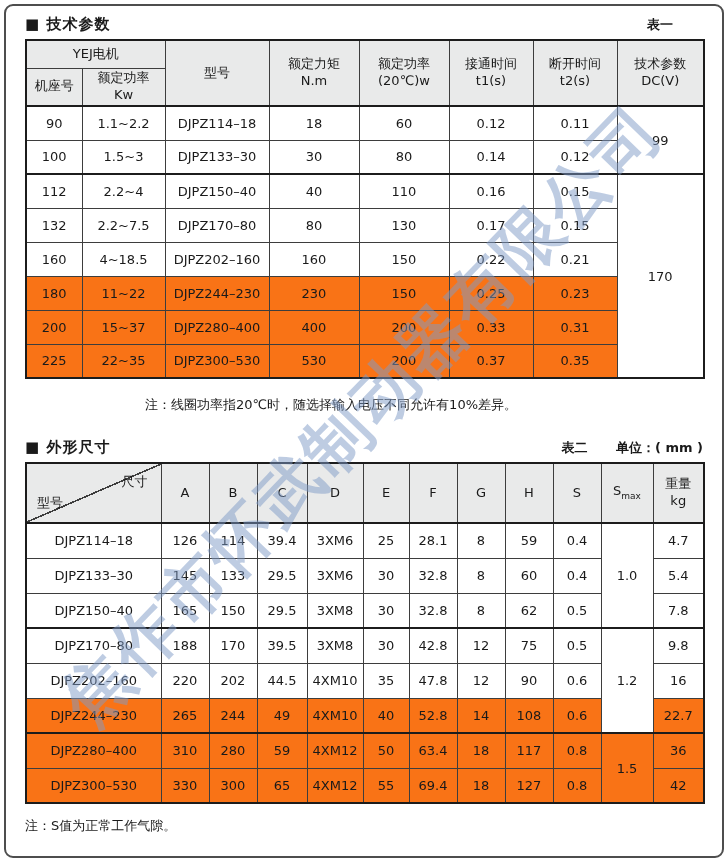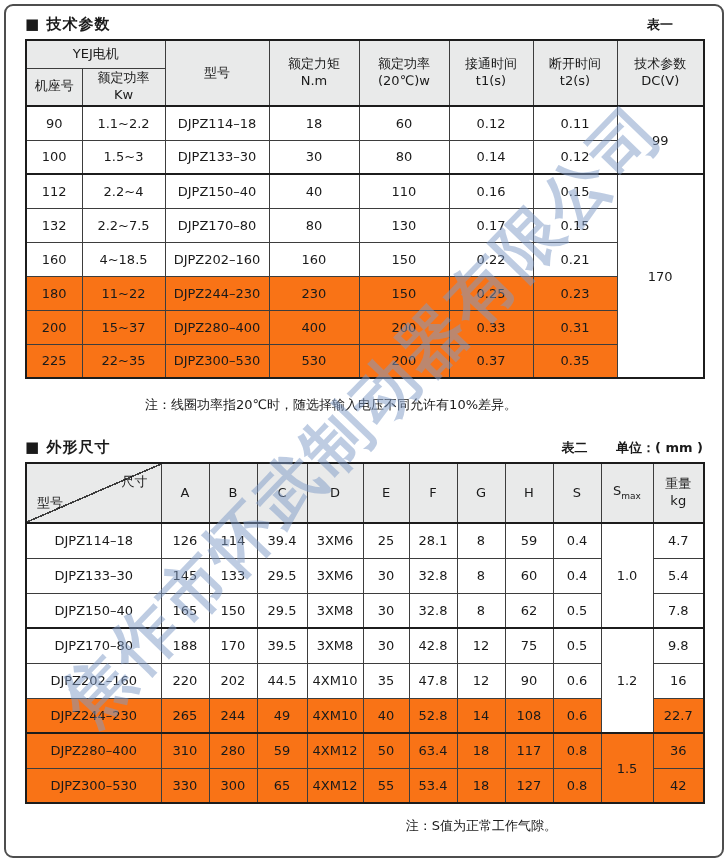--- a/index.html
+++ b/index.html
@@ -36,21 +36,21 @@
     position:relative;
     background-image:linear-gradient(to bottom right,
       transparent calc(50% - 0.8px), #3d3d3d calc(50% - 0.8px),
       #3d3d3d calc(50% + 0.8px), transparent calc(50% + 0.8px));
   }
   .diag .d-top { position:absolute; top:10px; right:13px;text-align:right; }
   .diag .d-bot { position:absolute; bottom:10px; left:10px; }
 
   .note { font-size:13px; margin-top:17px; }
   .note1 { text-align:center; padding-right:66px; }
-  .note2 { text-align:right; padding-right:146px; margin-top:13px; }
+  .note2 { text-align:left; padding-right:146px; margin-top:13px; }
 
   .watermark {
     position:absolute; left:362px; top:415px;
     transform:translate(-50%,-50%) rotate(-46deg);
     font-size:66px; font-weight:bold; letter-spacing:3px;
     color:#7f9bc7; opacity:0.5; white-space:nowrap; pointer-events:none;
   }
 </style>
 </head>
 <body>
@@ -314,21 +314,21 @@
           <td rowspan="2">1.5</td>
           <td>36</td>
         </tr>
         <tr class="shade">
           <td>DJPZ300–530</td>
             <td>330</td>
             <td>300</td>
             <td>65</td>
             <td>4XM12</td>
             <td>55</td>
-            <td>53.4</td>
+            <td>69.4</td>
             <td>18</td>
             <td>127</td>
             <td>0.8</td>
           <td>42</td>
         </tr>
       </tbody>
     </table>
 
     <div class="note note2">注：S值为正常工作气隙。</div>
   </div>

